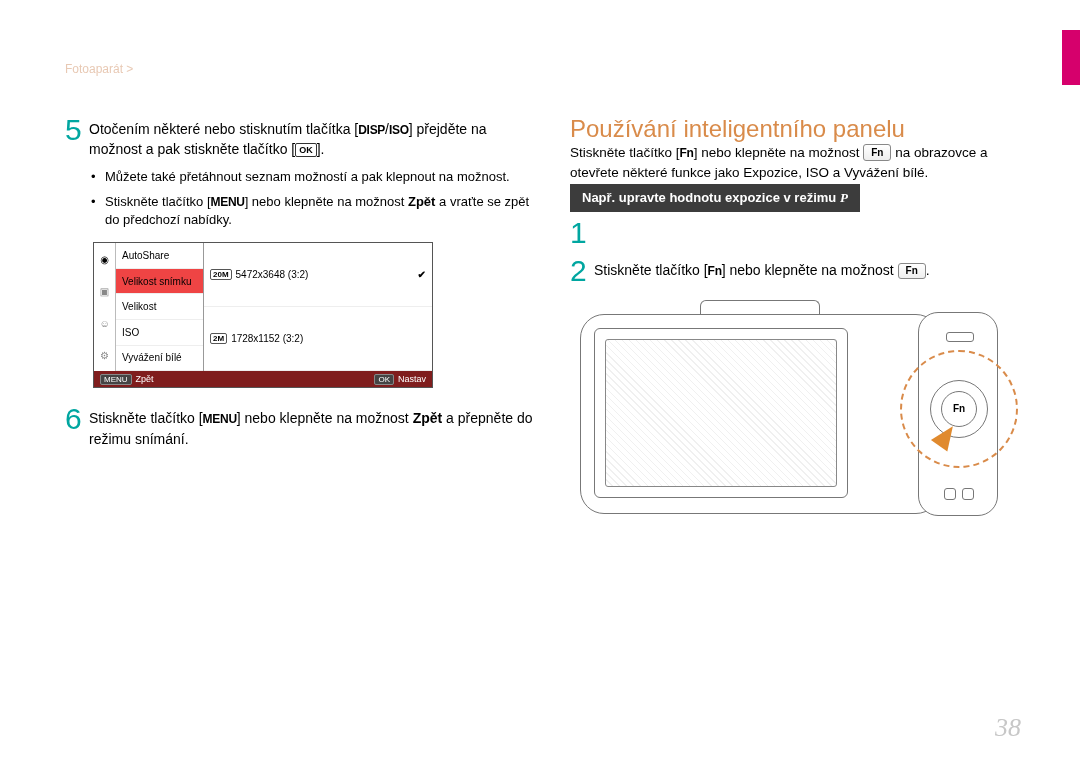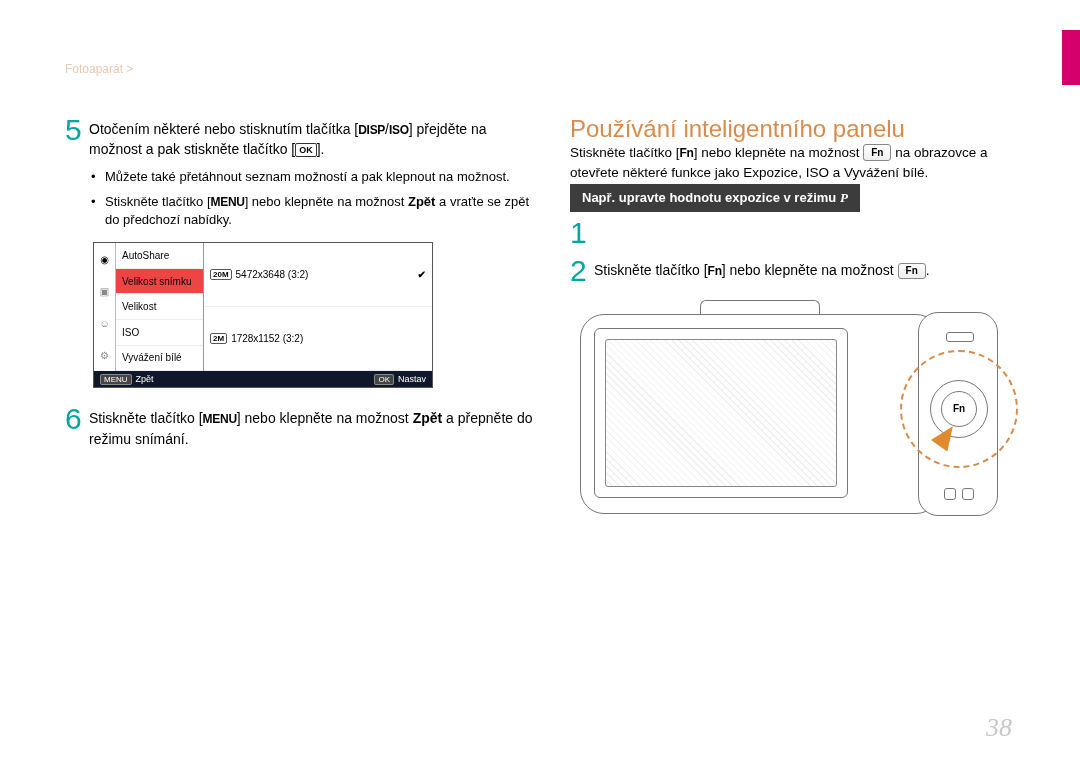--- a/index.html
+++ b/index.html
@@ -89,21 +89,21 @@
   .lcd-icons div.sel { background:#fff; color:#000; }
   .lcd-left-wrap { display:flex; flex:1;}
   .lcd-items { flex:1; display:flex; flex-direction:column; }
   .lcd-item { flex:1; padding: 0 6px; display:flex; align-items:center; border-bottom:1px solid #eee;text-align:center;}
   .lcd-item.hl { background: #ef4444; }
   .lcd-right { flex: 1; display: flex; flex-direction: column; }
   .lcd-opt { flex:1; display:flex; align-items:center; padding: 0 6px; border-bottom:1px solid #eee; gap:4px;}
   .lcd-opt .tag { border:1px solid #555; border-radius:2px; font-size:8px; padding:0 2px; font-weight:bold;}
   .lcd-opt .chk { margin-left:auto; font-weight:bold;}
   .lcd-foot {
-    background: #0f172a;
+    background: #7f1d1d;
     color: #fff;
     display: flex;
     font-size: 9px;
   }
   .lcd-foot div { flex:1; padding: 3px 6px; }
   .lcd-foot .btn { font-size:8px; border:1px solid #888; background:#444; padding:0 3px; margin-right:4px; border-radius:2px;}
 
   h2.section {
     color: #d98b4a;
     font-weight: 400;
@@ -218,21 +218,21 @@
   }
   .btns-right3 {
     position:absolute;
     right: 34px; bottom: 24px;
     width: 12px; height: 12px;
     border:1px solid #777; border-radius:3px;
   }
 
   .page-num {
     position: absolute;
-    bottom: 22px; right: 68px;
+    bottom: 22px; right: 59px;
     font-family: Georgia, serif;
     font-style: italic;
     font-size: 26px;
     color: #c7c7c7;
   }
 </style>
 </head>
 <body>
 
 <div class="pink-tab"></div>

